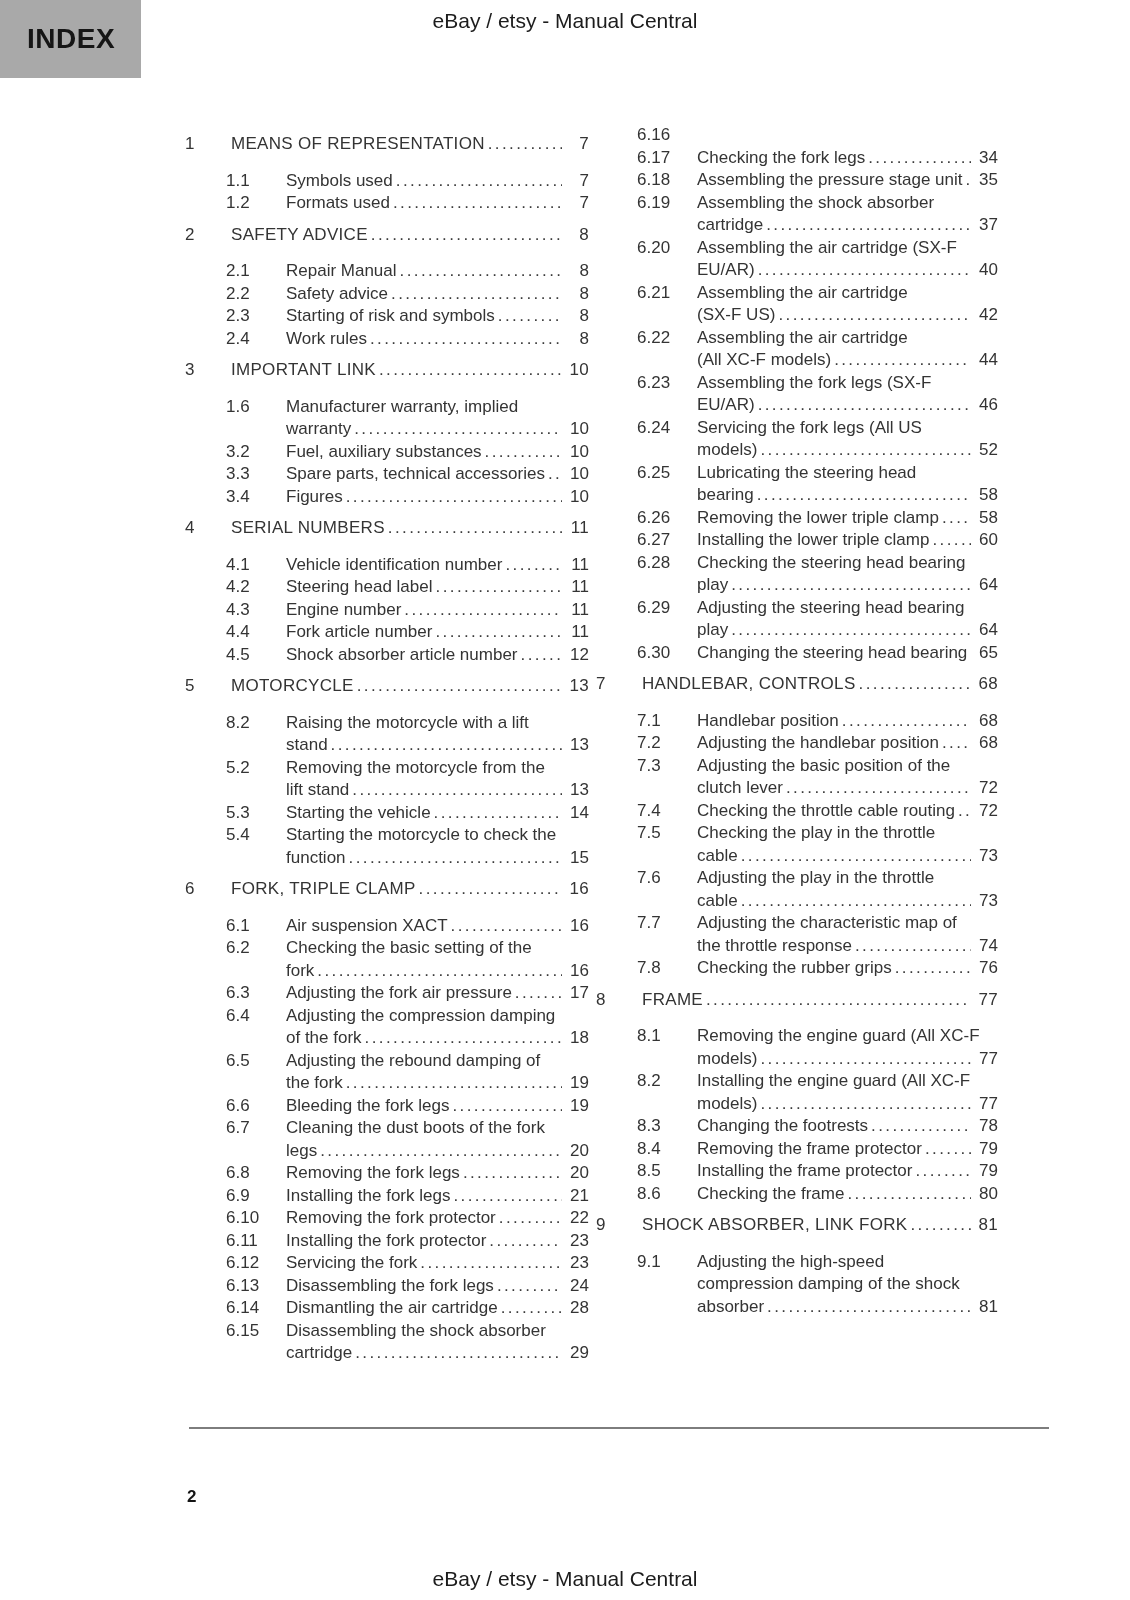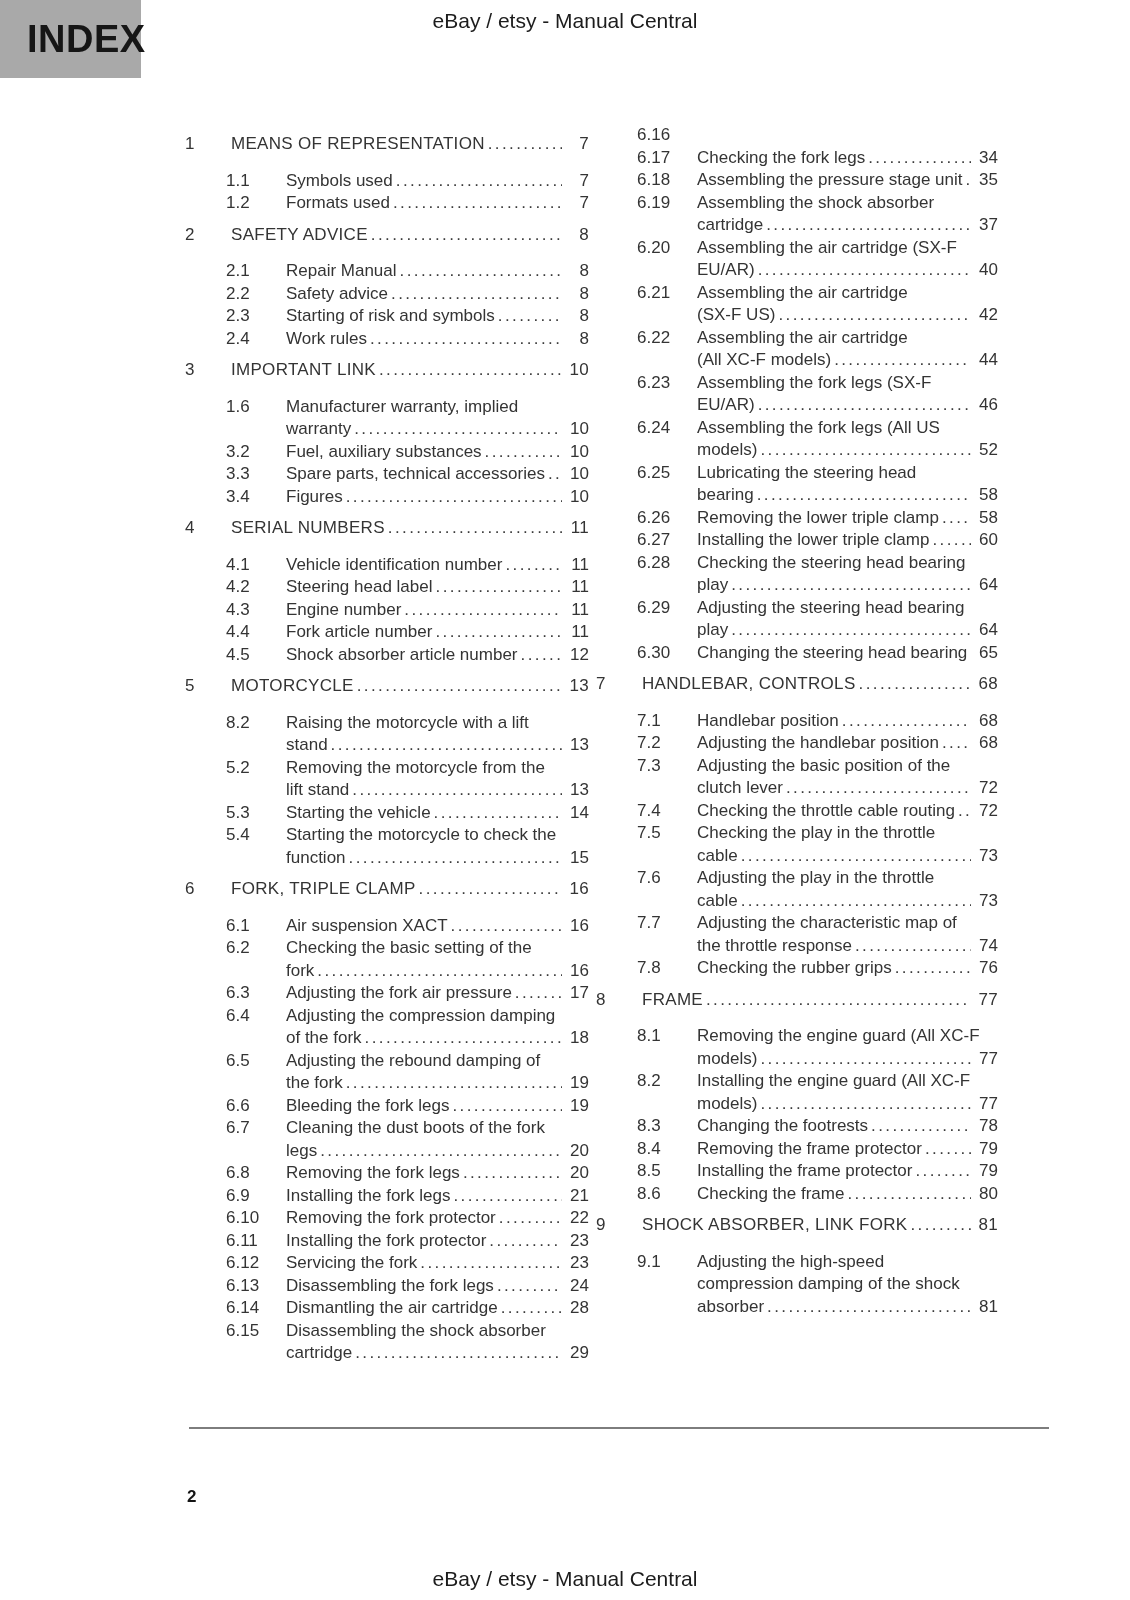--- a/index.html
+++ b/index.html
@@ -20,21 +20,21 @@
   .index-box {
     position: absolute;
     left: 0; top: 0;
     width: 141px; height: 78px;
     background: #a9a9a9;
     display: flex;
     align-items: center;
     padding-left: 27px;
   }
   .index-box .index-label {
-    font-size: 38px;
+    font-size: 28px;
     font-weight: bold;
     color: #161616;
     letter-spacing: 0.5px;
   }
   .header-title {
     position: absolute;
     top: 9px; left: 0;
     width: 100%;
     text-align: center;
     font-size: 21px;
@@ -589,21 +589,21 @@
           <div class="line last">
             <span class="txt">EU/AR)</span>
             <span class="dots"></span>
             <span class="pg">46</span>
           </div>
         </div>
       </div>
       <div class="entry section">
         <span class="num">6.24</span>
         <div class="body">
-          <div class="line">Assembling the fork legs (All US</div>
+          <div class="line">Servicing the fork legs (All US</div>
           <div class="line last">
             <span class="txt">models)</span>
             <span class="dots"></span>
             <span class="pg">52</span>
           </div>
         </div>
       </div>
       <div class="entry section">
         <span class="num">6.25</span>
         <div class="body">

